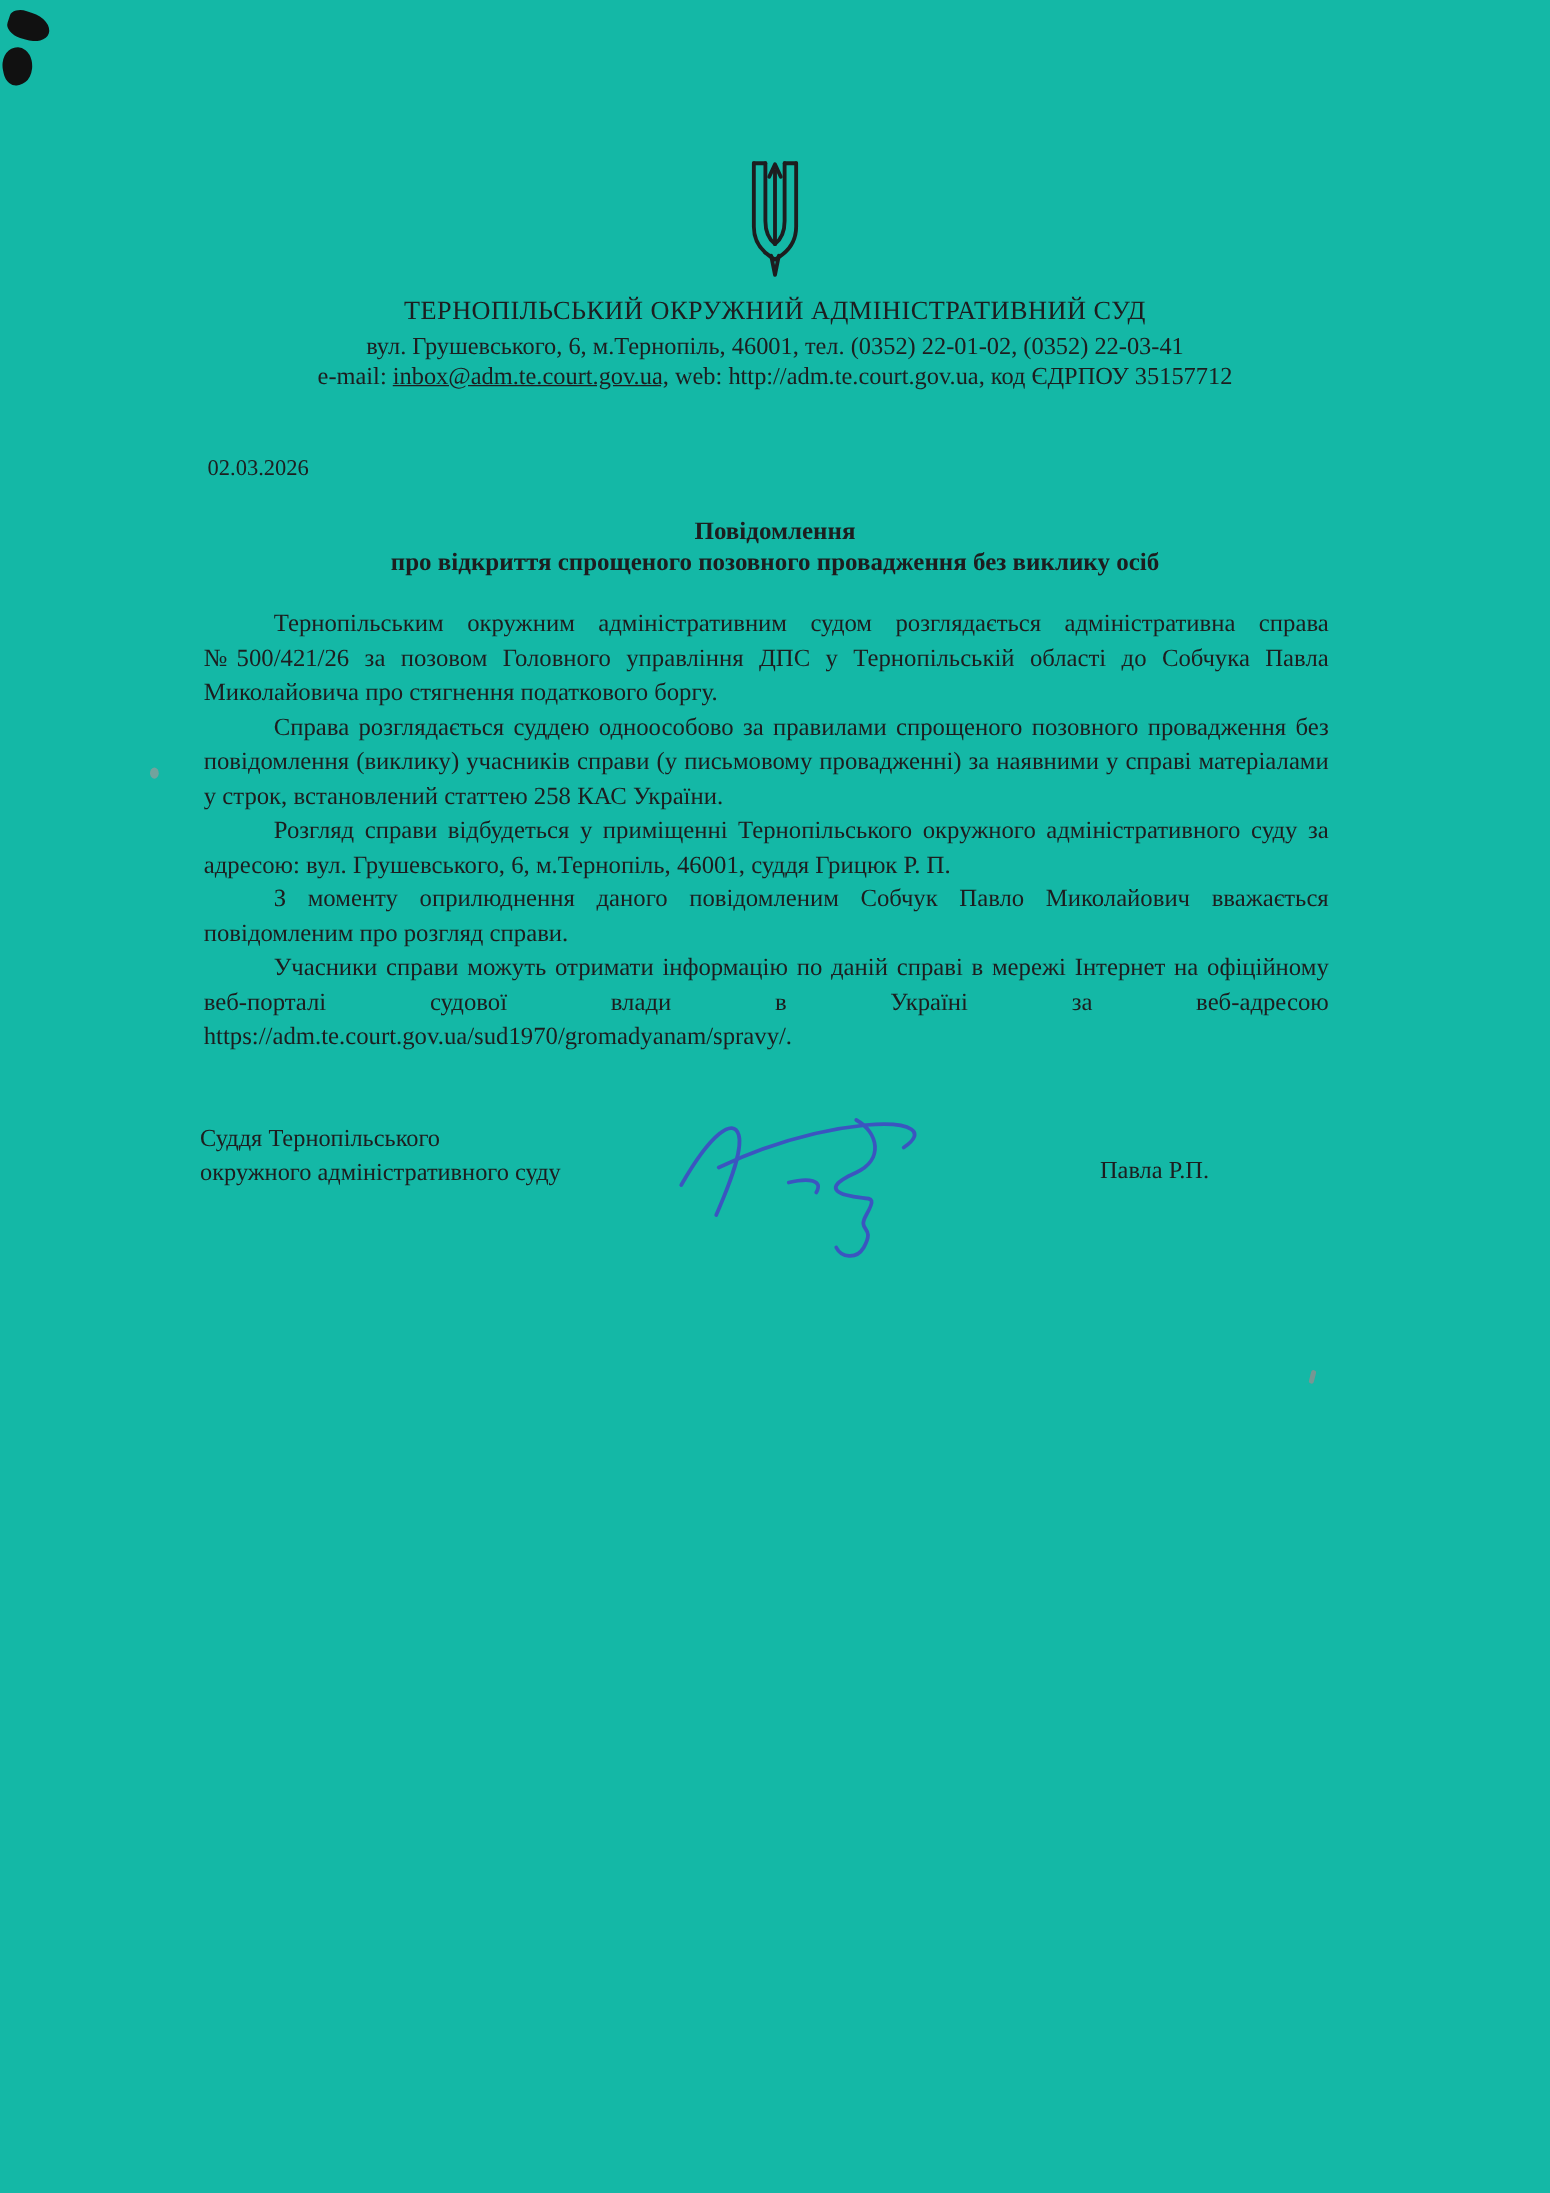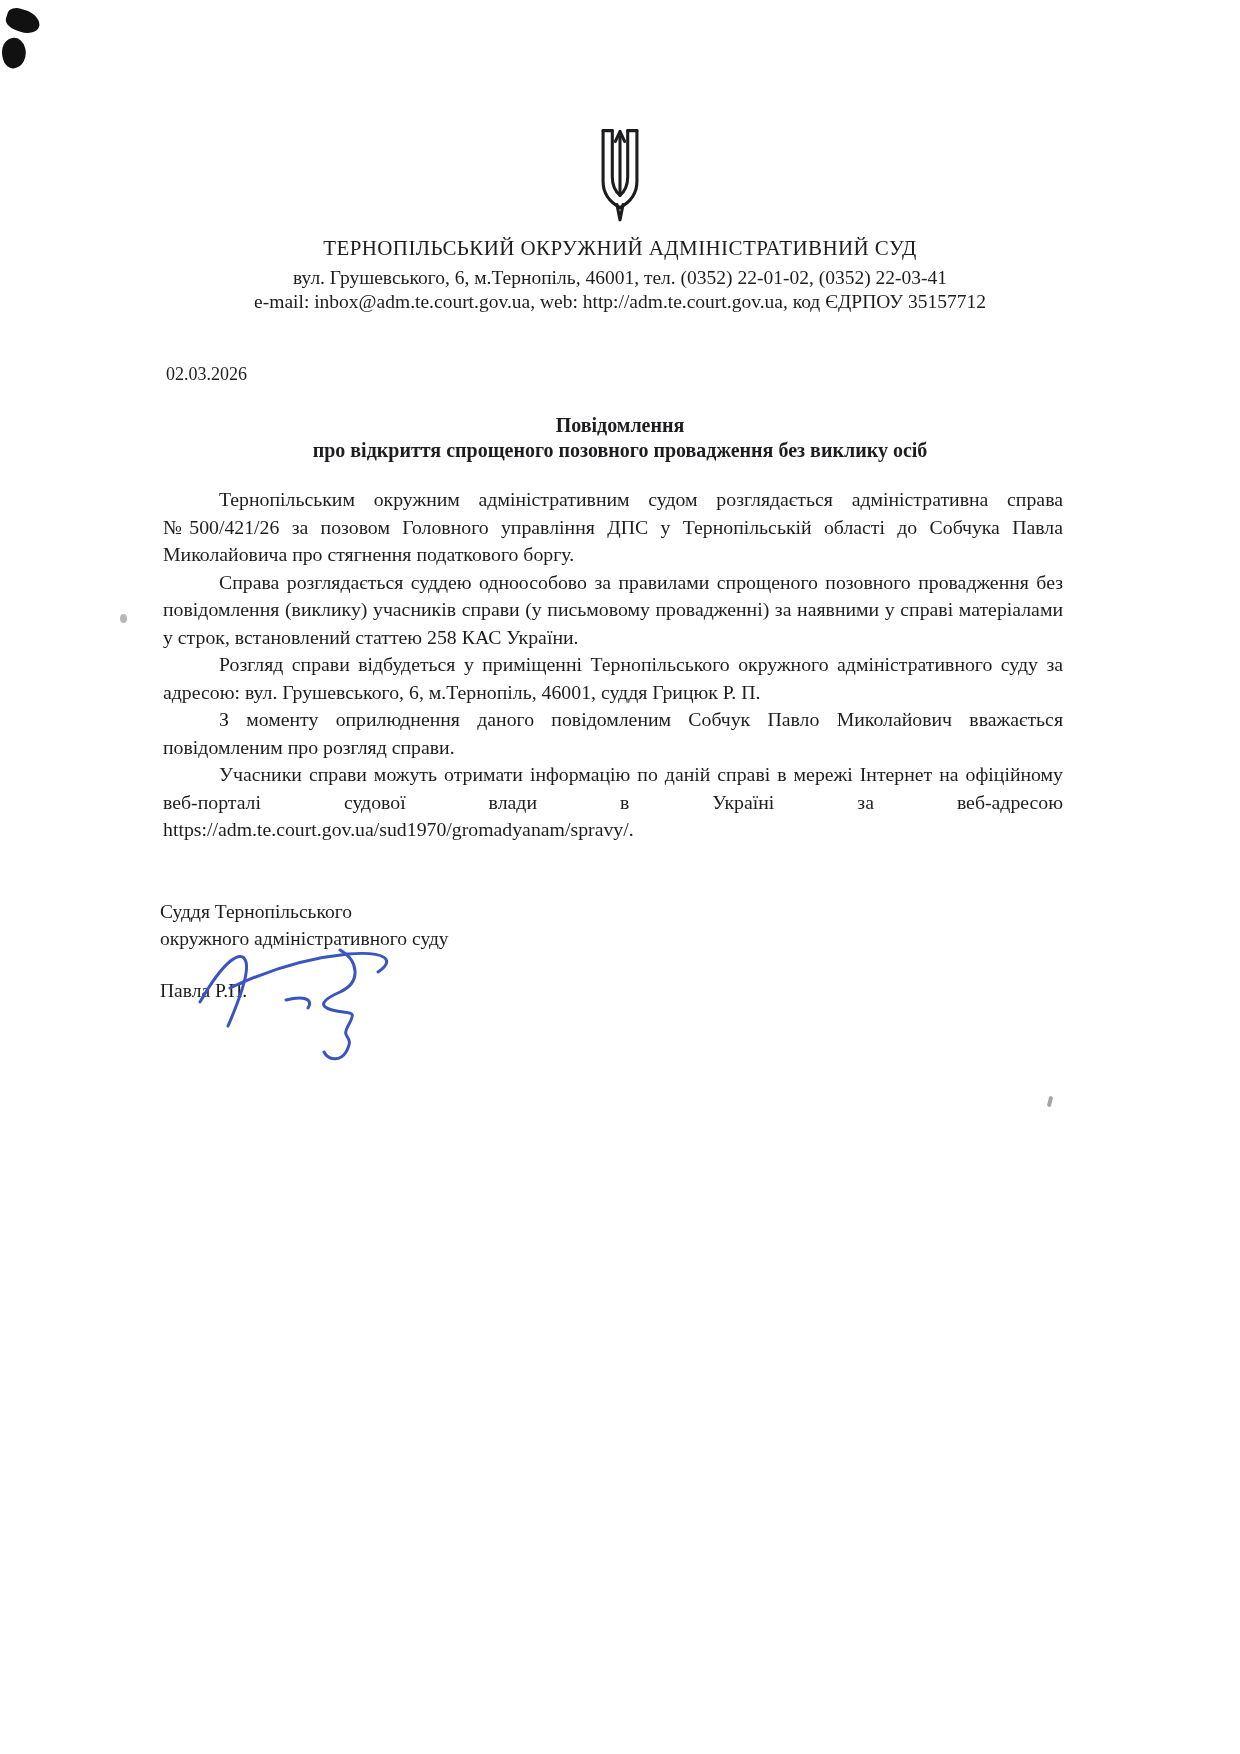--- a/index.html
+++ b/index.html
@@ -1,52 +1,52 @@
 <!DOCTYPE html>
 <html lang="uk"><head>
 <meta charset="utf-8">
 <style>
   html,body{margin:0;padding:0;background:#e9e9e9;}
   .page{
     position:relative;
     width:1240px;height:1754px;
     margin:0 auto;
-    background:#ffffff;
+    background:#14b8a6;
     font-family:"Liberation Serif", serif;
     color:#1d1d1f;
     overflow:hidden;
   }
   
   .header{
     position:absolute;top:126px;left:0;right:0;
     text-align:center;
   }
   .emblem{display:block;margin:0 auto 10px auto;}
   .court-name{
     font-size:21px;letter-spacing:.4px;
     margin:0 0 6px 0;font-weight:normal;
   }
   .addr-line{font-size:19.5px;margin:2px 0;}
-  .email-underline{}
+  .email-underline{text-decoration:underline;}
   
   .doc-date{position:absolute;left:166px;top:364px;font-size:18px;}
   
   .title-block{position:absolute;top:412px;left:0;right:0;text-align:center;font-weight:bold;}
   .title-line{font-size:20px;margin:2px 0;}
   
   .body-text{
     position:absolute;left:163px;top:486px;width:900px;
     font-size:19.8px;line-height:27.5px;
     text-align:justify;
   }
   .body-text p{margin:0;text-indent:56px;}
   
   .sig-row{
     position:absolute;left:160px;top:898px;width:920px;
-    display:flex;align-items:flex-start;flex-direction:column;
+    display:flex;align-items:flex-start;
   }
   .sig-left{width:345px;font-size:19.5px;line-height:27px;}
   .sig-middle{flex:1;position:relative;height:120px;}
   .sig-svg{position:absolute;left:30px;top:-22px;}
   .sig-name{width:200px;font-size:19.5px;padding-top:28px;}
   
   .barcode-wrap{position:absolute;left:756px;top:1488px;width:286px;text-align:center;}
   .barcode-bars{
     height:30px;width:286px;
     background:repeating-linear-gradient(90deg,

